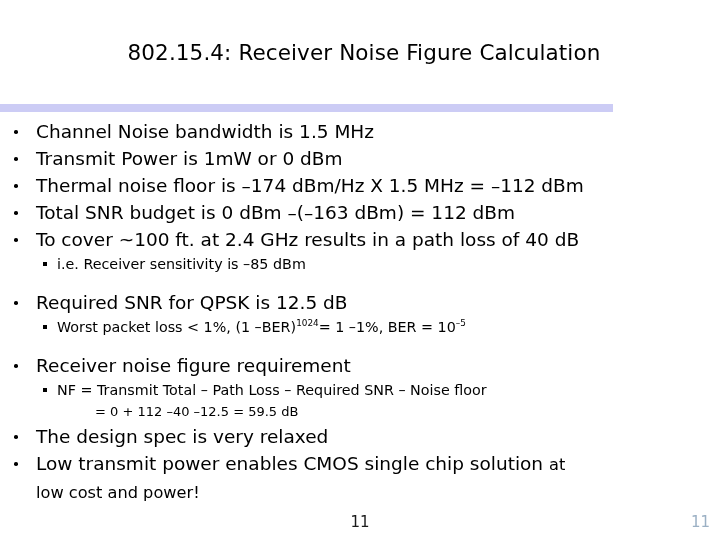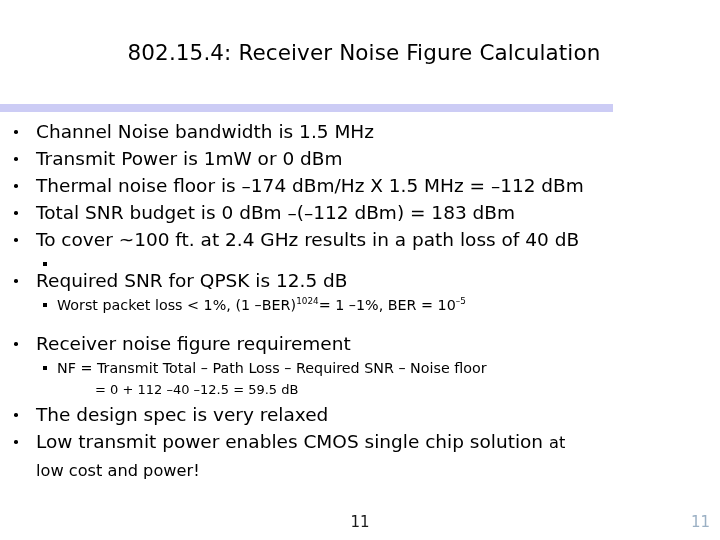--- a/index.html
+++ b/index.html
@@ -151,31 +151,32 @@
       <span>Transmit Power is 1mW or 0 dBm</span>
     </li>
 
     <li class="b1">
       <span class="dot"></span>
       <span>Thermal noise floor is –174 dBm/Hz X 1.5 MHz = –112 dBm</span>
     </li>
 
     <li class="b1">
       <span class="dot"></span>
-      <span>Total SNR budget is 0 dBm –(–112 dBm) = 183 dBm</span>
+      <span>Total SNR budget is 0 dBm –(–163 dBm) = 112 dBm</span>
     </li>
 
     <li class="b1">
       <span class="dot"></span>
       <span>To cover ~100 ft. at 2.4 GHz results in a path loss of 40 dB</span>
     </li>
 
     <ul class="lvl2">
       <li class="b2">
         <span class="sq"></span>
+        <span>i.e. Receiver sensitivity is –85 dBm</span>
       </li>
     </ul>
 
     <div class="gap-md"></div>
 
     <li class="b1">
       <span class="dot"></span>
       <span>Required SNR for QPSK is 12.5 dB</span>
     </li>
 

